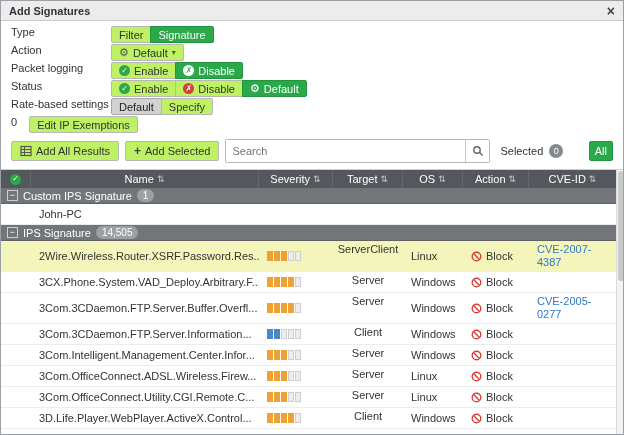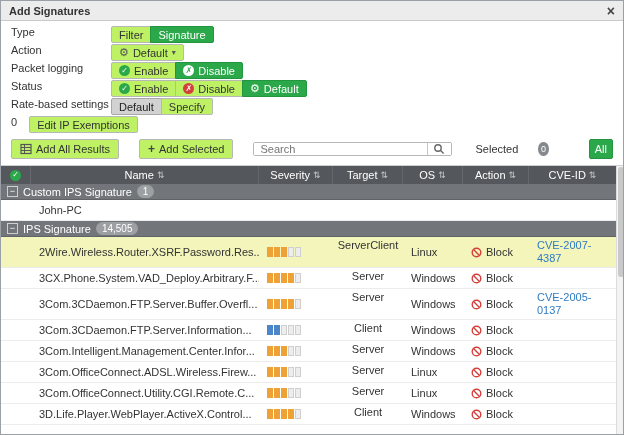--- a/index.html
+++ b/index.html
@@ -34,24 +34,24 @@
   .circle-ic{width:11px;height:11px;border-radius:50%;display:inline-flex;align-items:center;
     justify-content:center;font-size:8px;line-height:1;flex:none}
   .ic-check{background:var(--green);color:#fff}
   .ic-cross-red{background:var(--red);color:#fff}
   .ic-cross-white{background:#fff;color:var(--green)}
   .gear{font-size:11px;line-height:1}
   .gear.dark{color:#555}
   .caret{font-size:8px;color:#555}
   .count-num{margin-right:12px}
   
-  .toolbar{display:flex;align-items:center;padding:4px 10px 6px;flex:none;gap:20px}
+  .toolbar{display:flex;align-items:center;padding:4px 10px 6px;flex:none;gap:6px}
   .tbtn{height:20px;padding:0 8px}
   .plus{font-weight:bold;font-size:12px;line-height:1;color:#444}
-  .search{width:265px;height:14px;display:flex;border:1px solid #b7b7b7;border-radius:2px;background:#bef264}
+  .search{width:265px;height:24px;display:flex;border:1px solid #b7b7b7;border-radius:2px;background:#bef264}
   .search input{flex:1;border:none;outline:none;padding:0 6px;font-size:11px;font-family:inherit;color:#333;min-width:0}
   .searchbtn{width:24px;flex:none;border:none;border-left:1px solid #c9c9c9;background:#fff;
     display:flex;align-items:center;justify-content:center;cursor:pointer}
   .sel-label{margin-left:4px}
   .sel-badge{width:14px;height:14px;border-radius:50%;background:#84898d;color:#fff;
     display:inline-flex;align-items:center;justify-content:center;font-size:9px}
   .spacer{flex:1}
   .allbtn{height:20px;padding:0 5px}
   
   .tablewrap{flex:1;display:flex;overflow:hidden;border-top:1px solid #cfcfcf}
@@ -297,21 +297,21 @@
               <div>Server</div>
             </div>
             <div class="td">Windows</div>
             <div class="td c-act">
               <svg width="11" height="11" viewBox="0 0 12 12">
                 <circle cx="6" cy="6" r="4.7" fill="none" stroke="#d43f3a" stroke-width="1.5"></circle>
                 <line x1="2.8" y1="2.8" x2="9.2" y2="9.2" stroke="#d43f3a" stroke-width="1.5"></line>
               </svg>
               <span>Block</span>
             </div>
-            <div class="td c-cve">CVE-2005-0137</div>
+            <div class="td c-cve">CVE-2005-0277</div>
           </div>
           <div class="grid trow">
             <div class="td"></div>
             <div class="td c-name">3Com.3CDaemon.FTP.Server.Information...</div>
             <div class="td">
               <i class="sq" style="background:#4a86c8;border-color:#4a86c8"></i>
               <i class="sq" style="background:#4a86c8;border-color:#4a86c8"></i>
               <i class="sq" style=""></i>
               <i class="sq" style=""></i>
               <i class="sq" style=""></i>

